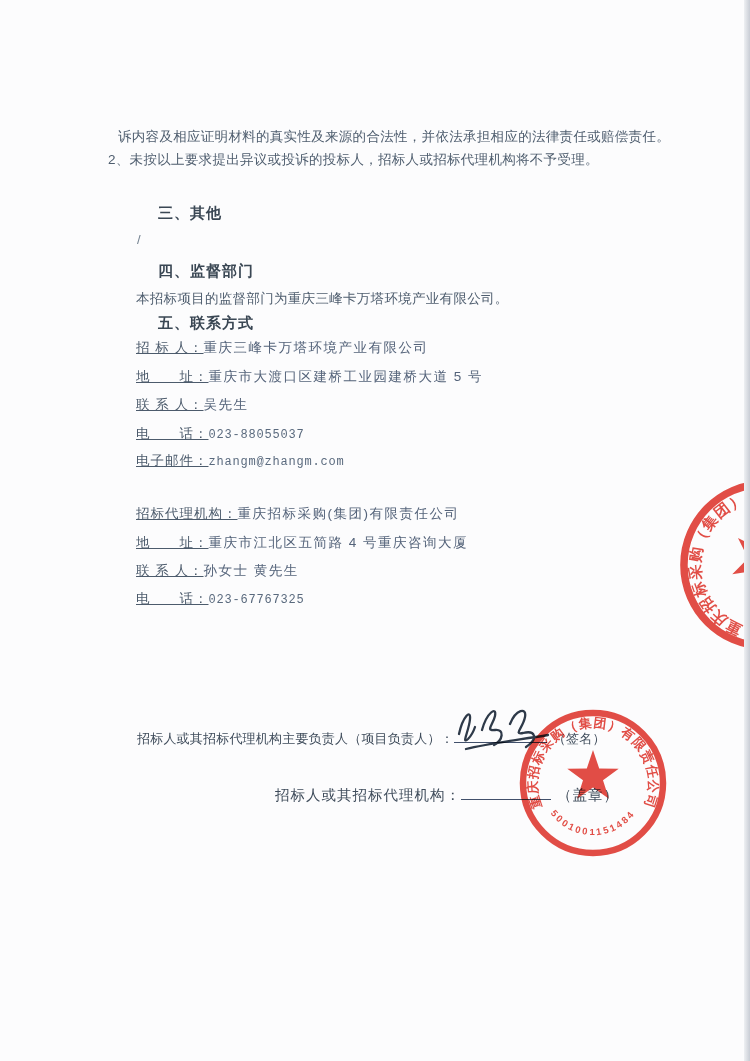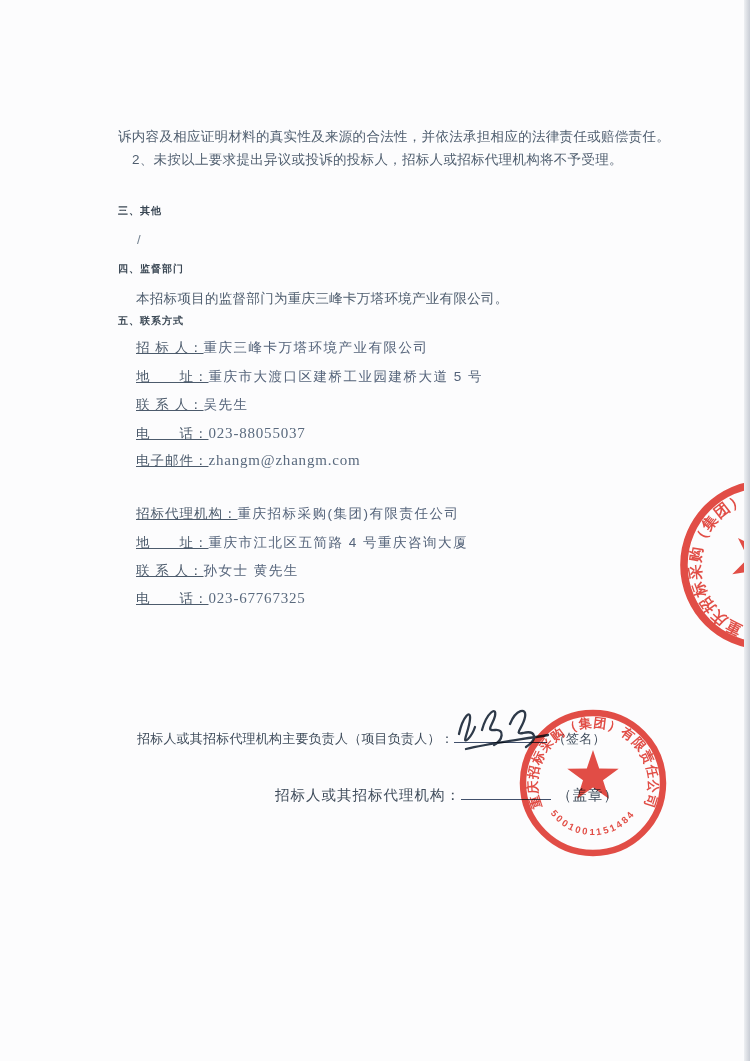--- a/index.html
+++ b/index.html
@@ -13,26 +13,26 @@
   #page{
     position:absolute;inset:0;
     background:#fcfcfd;
     overflow:hidden;
   }
   .edge-right{
     position:absolute;top:0;right:0;width:6px;height:100%;
     background:linear-gradient(to right,#eef0f3,#c9cdd5);
   }
   .l{position:absolute;white-space:nowrap;color:#4e5d6e;font-size:13.5px;letter-spacing:.3px;}
-  .heading{font-weight:700;color:#3a4754;font-size:10px;letter-spacing:1px;}
+  .heading{font-weight:700;color:#3a4754;font-size:15px;letter-spacing:1px;margin-left:40px;}
   .slash{color:#72808f;font-size:13px;}
   .row{position:absolute;white-space:nowrap;font-size:13.5px;color:#506071;}
   .lab{letter-spacing:1px;color:#4c5b6c;text-decoration:underline;}
   .val{letter-spacing:1.5px;color:#54637a;}
-  .mono{font-family:Liberation Serif, serif;font-size:15px;letter-spacing:.8px;color:#5a6a7e;}
+  .mono{font-family:Liberation Mono, monospace;font-size:12px;letter-spacing:.8px;color:#5a6a7e;}
   .sigline{position:absolute;white-space:nowrap;color:#3f4c5b;}
   .sig1{left:137px;top:729px;font-size:13px;letter-spacing:.2px;}
   .sig2{left:275px;top:786px;font-size:14.5px;letter-spacing:1px;}
   .uline{display:inline-block;border-bottom:1.3px solid #41506b;height:13px;vertical-align:baseline;}
   .uline.w1{width:93px;}
   .uline.w2{width:90px;}
   .suffix{margin-left:6px;}
   .stamp{
     position:absolute;
     color:#e23f36;
@@ -44,21 +44,21 @@
   .seal-company{font-weight:700;letter-spacing:1px;}
   .seal-number{font-weight:700;letter-spacing:2.4px;}
   .handsig{position:absolute;left:452px;top:700px;mix-blend-mode:multiply;}
 </style>
 </head>
 <body>
 
 <div id="page">
 
   <div class="l" style="left:118px;top:128px">诉内容及相应证明材料的真实性及来源的合法性，并依法承担相应的法律责任或赔偿责任。</div>
-  <div class="l" style="left:132px;top:151px">2、未按以上要求提出异议或投诉的投标人，招标人或招标代理机构将不予受理。</div>
+  <div class="l" style="left:108px;top:151px">2、未按以上要求提出异议或投诉的投标人，招标人或招标代理机构将不予受理。</div>
 
   <div class="l heading" style="left:118px;top:204px">三、其他</div>
   <div class="l slash" style="left:137px;top:232px">/</div>
 
   <div class="l heading" style="left:118px;top:262px">四、监督部门</div>
   <div class="l" style="left:136px;top:290px">本招标项目的监督部门为重庆三峰卡万塔环境产业有限公司。</div>
 
   <div class="l heading" style="left:118px;top:314px">五、联系方式</div>
 
   <div class="row" style="left:136px;top:339px">

